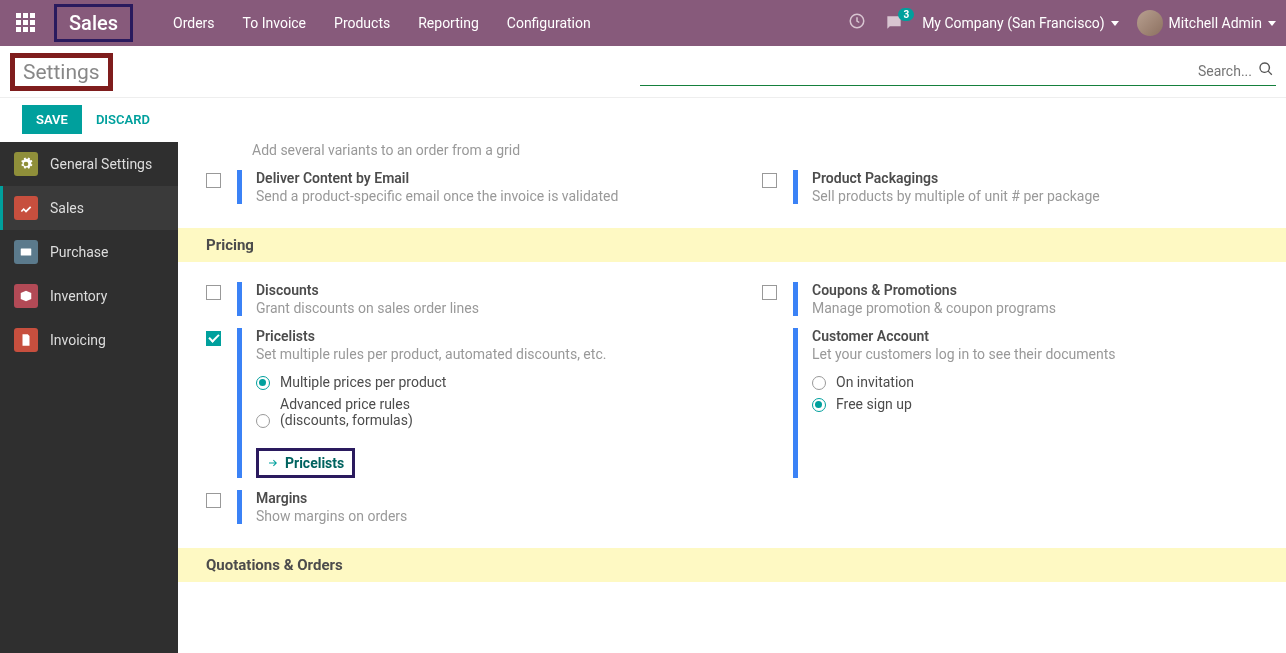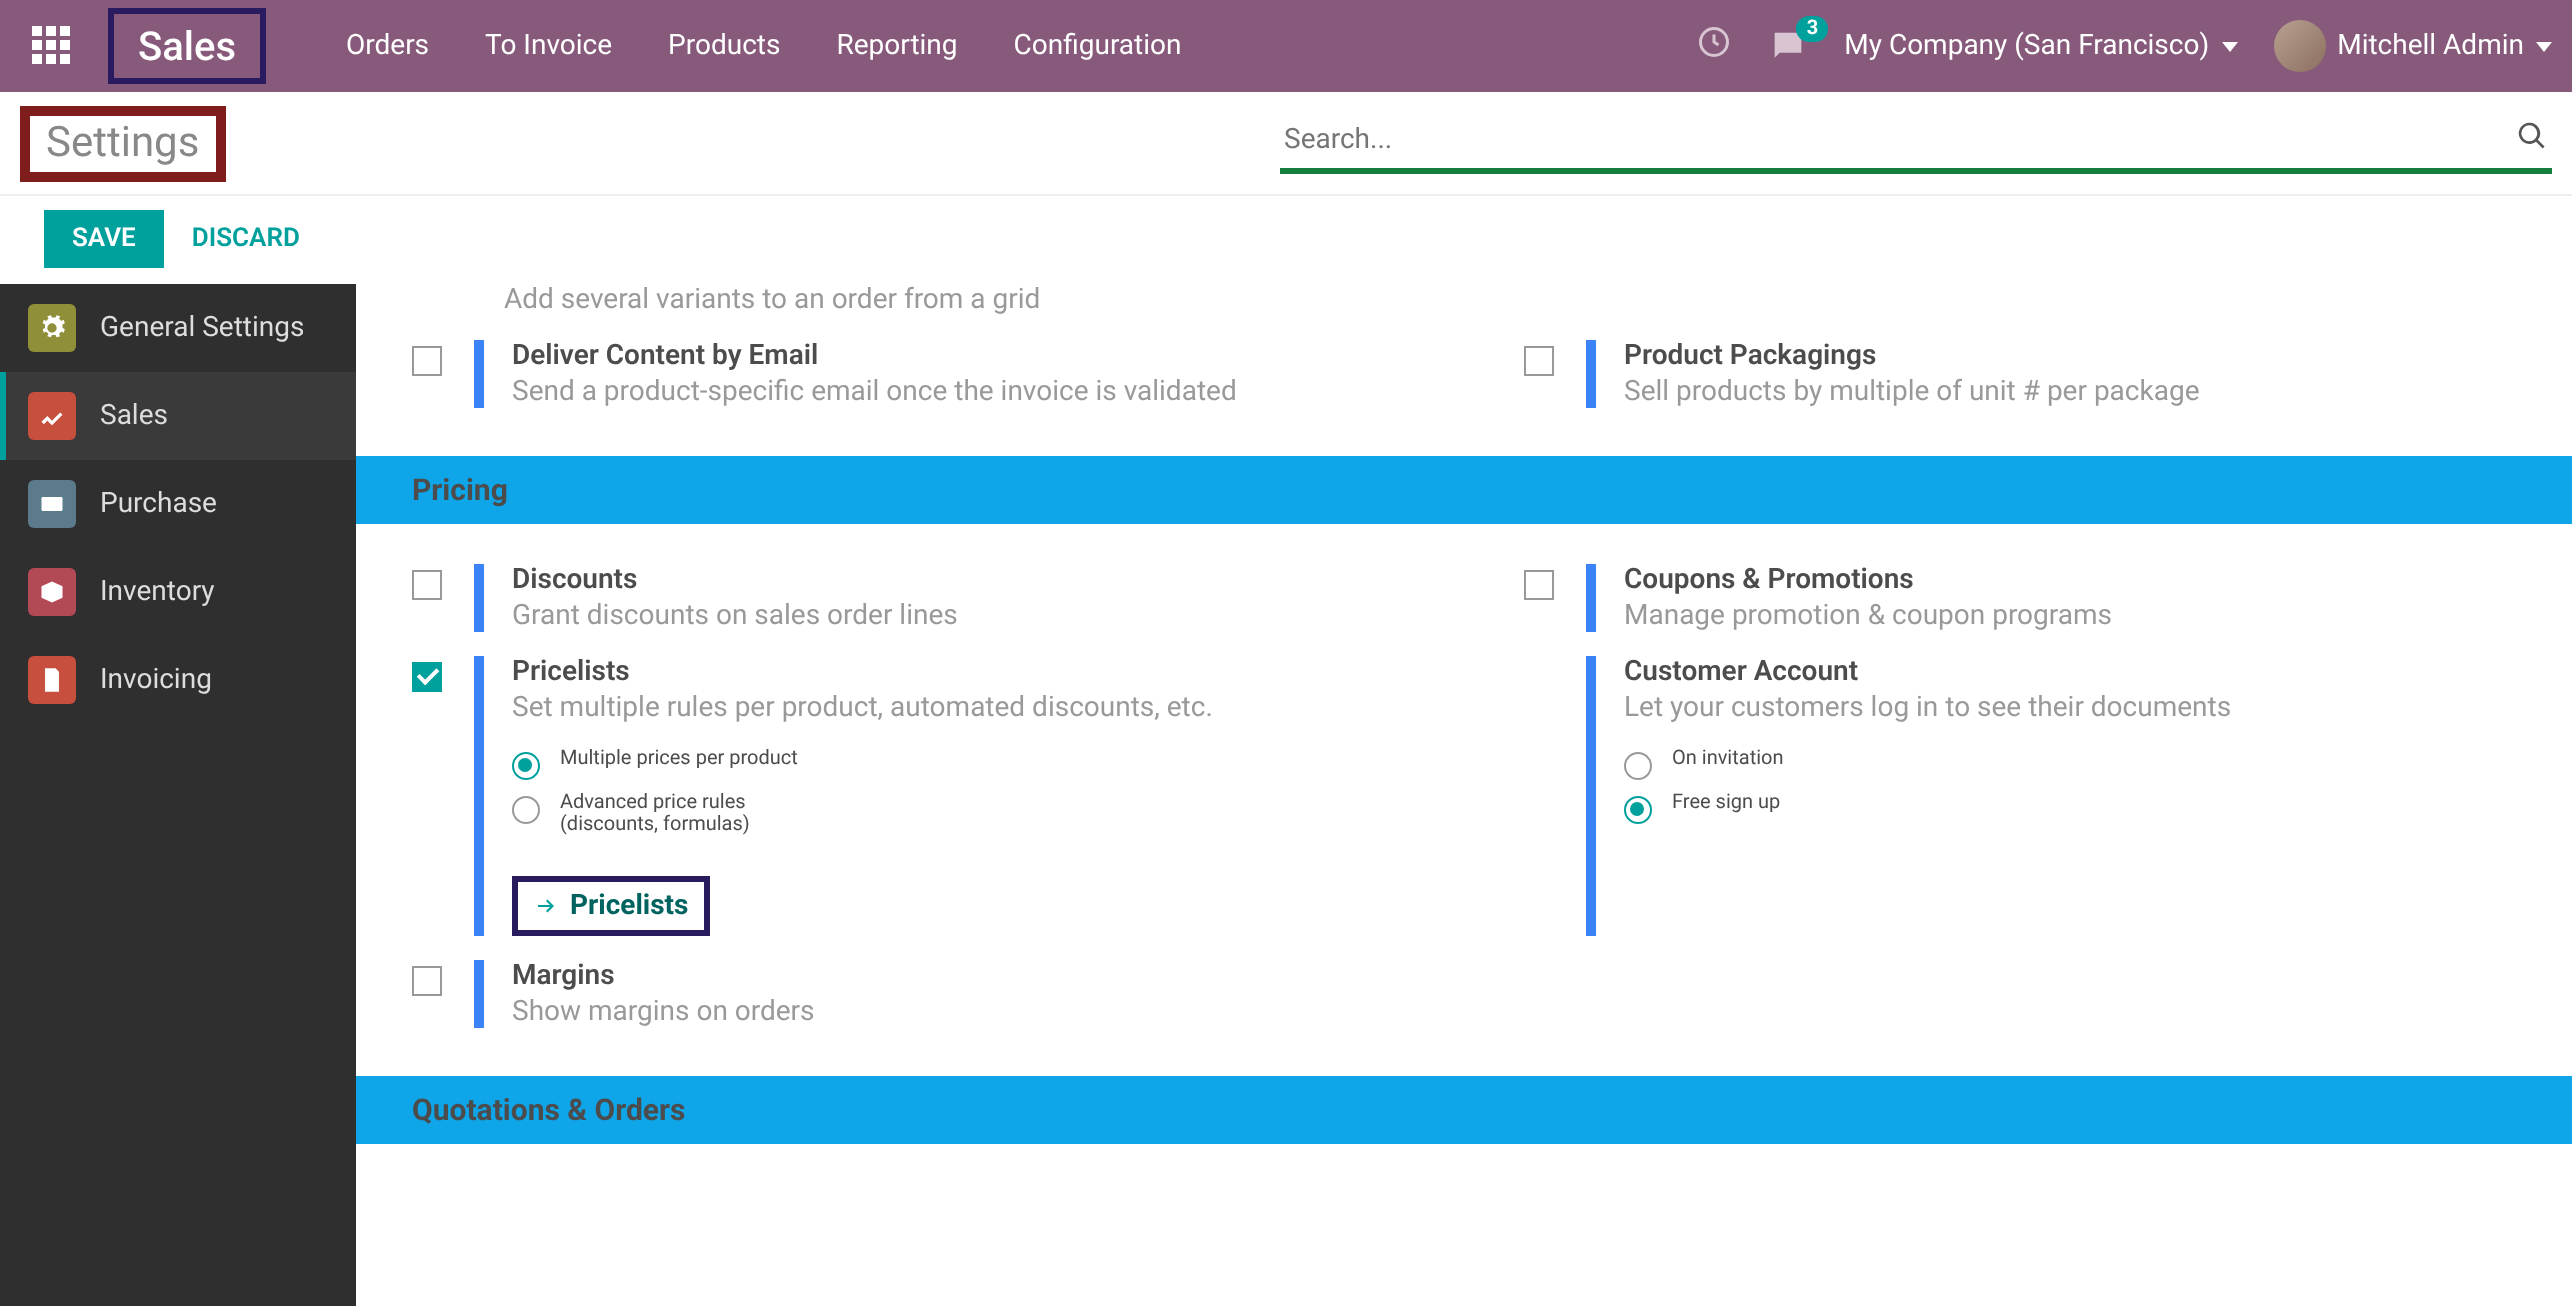--- a/index.html
+++ b/index.html
@@ -19,21 +19,21 @@
 .badge { background: #00a09d; color: #fff; font-size: 10px; font-weight: 700; border-radius: 8px; padding: 1px 5px; position: absolute; top: -5px; right: -10px; }
 .company { font-size: 14px; display: flex; align-items: center; gap: 6px; }
 .caret { width: 0; height: 0; border-left: 4px solid transparent; border-right: 4px solid transparent; border-top: 5px solid #fff; }
 .avatar { width: 26px; height: 26px; border-radius: 50%; background: linear-gradient(135deg,#b8a090,#8c7060); margin-right: 6px; }
 .user { display: flex; align-items: center; font-size: 14px; }
 
 
 .secondbar { height: 52px; display: flex; align-items: center; padding: 0 10px; border-bottom: 1px solid #eee; }
 .settings-title { font-size: 21px; color: #888; padding: 2px 8px; border: 5px solid #7f1d1d; }
 .search-wrap { margin-left: auto; width: 636px; position: relative; }
-.search-input { width: 100%; border: none; border-bottom: 3px solid #15803d; padding: 6px 24px 6px 2px; font-size: 14px; outline: none; }
+.search-input { width: 100%; border: none; border-bottom: 1px solid #15803d; padding: 6px 24px 6px 2px; font-size: 14px; outline: none; text-align: right; }
 .search-icon { position: absolute; right: 2px; top: 4px; }
 .search-icon svg { width: 16px; height: 16px; fill: #555; }
 
 
 .actionbar { height: 44px; display: flex; align-items: center; padding: 0 22px; gap: 14px; border-bottom: 1px solid transparent; }
 .btn-save { background: #00a09d; color: #fff; border: none; padding: 7px 14px; font-size: 13px; font-weight: 600; cursor: pointer; }
 .btn-discard { background: none; border: none; color: #00a09d; font-size: 13px; font-weight: 600; cursor: pointer; }
 
 
 .body-wrap { display: flex; height: calc(653px - 46px - 52px - 44px); }
@@ -45,24 +45,24 @@
 
 .content { flex: 1; overflow-y: auto; background: #fff; }
 .setting-row { display: flex; gap: 60px; padding: 6px 28px; }
 .setting-col { flex: 1; display: flex; gap: 16px; }
 .checkbox { width: 15px; height: 15px; border: 1.5px solid #999; margin-top: 3px; flex-shrink: 0; background: #fff; cursor: pointer; }
 .checkbox.checked { background: #00a09d; border-color: #00a09d; position: relative; }
 .checkbox.checked::after { content: ""; position: absolute; left: 4px; top: 0px; width: 4px; height: 8px; border: solid #fff; border-width: 0 2px 2px 0; transform: rotate(45deg); }
 .setting-body { border-left: 5px solid #3b82f6; padding-left: 14px; flex: 1; }
 .setting-title { font-weight: 600; font-size: 14px; color: #4c4c4c; margin-bottom: 2px; }
 .setting-desc { font-size: 14px; color: #999; }
-.section-header { background: #0ea5e9; padding: 8px 28px; font-weight: 700; font-size: 15px; color: #4c4c4c; margin: 18px 0 14px 0; }
+.section-header { background: #fef9c3; padding: 8px 28px; font-weight: 700; font-size: 15px; color: #4c4c4c; margin: 18px 0 14px 0; }
 
 .radio-group { margin-top: 12px; }
-.radio-item { display: flex; align-items: flex-start; gap: 10px; margin-bottom: 6px; font-size: 10px; color: #4c4c4c; }
+.radio-item { display: flex; align-items: flex-end; gap: 10px; margin-bottom: 6px; font-size: 14px; color: #4c4c4c; }
 .radio { width: 14px; height: 14px; border: 1.5px solid #999; border-radius: 50%; margin-top: 2px; flex-shrink: 0; cursor: pointer; position: relative; }
 .radio.selected { border-color: #00a09d; }
 .radio.selected::after { content: ""; position: absolute; left: 2px; top: 2px; width: 7px; height: 7px; background: #00a09d; border-radius: 50%; }
 
 .sublink { display: inline-flex; align-items: center; gap: 6px; color: #00635f; font-weight: 700; font-size: 14px; padding: 4px 8px; border: 3px solid #2a1a5e; margin-top: 14px; cursor: pointer; }
 .sublink svg { width: 12px; height: 12px; fill: #00a09d; }
 </style>
 </head>
 <body>
 

